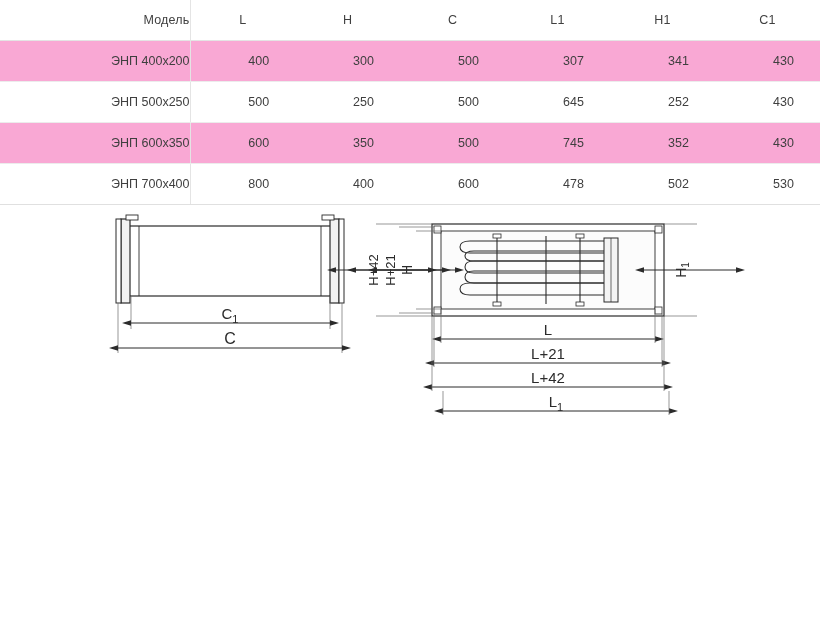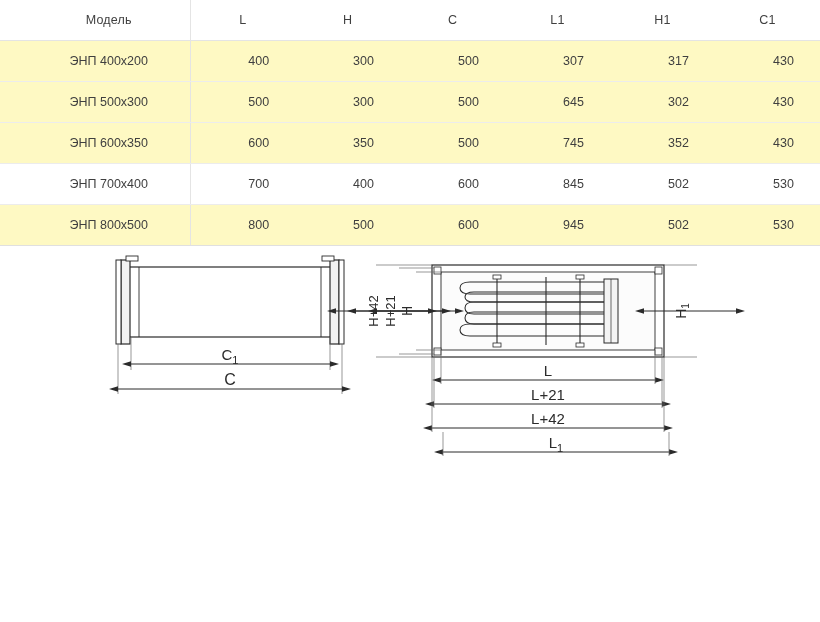--- a/index.html
+++ b/index.html
@@ -35,32 +35,32 @@
     height: 40px;
     padding: 0;
     font-weight: normal;
     color: #3f3f3f;
     text-align: center;
     vertical-align: middle;
     border: none;
   }
   table.specs th.model-h,
   table.specs td.model-c {
-    text-align: center;
+    text-align: right;
     padding-left: 28px;
     border-right: 1px solid #e4e4e4;
   }
   table.specs thead th {
     background: #ffffff;
     border-bottom: 1px solid #e4e4e4;
     font-size: 12.5px;
     letter-spacing: .2px;
   }
   table.specs tbody tr.odd td {
-    background: #fef9c3;
+    background: #f9a8d4;
   }
   table.specs tbody tr.even td {
     background: #ffffff;
   }
   table.specs tbody tr td {
     border-bottom: 1px solid #ececec;
     padding-left: 32px;
   }
   table.specs tbody tr:last-child td {
     border-bottom: 1px solid #e0e0e0;
@@ -107,56 +107,47 @@
         <th>C1</th>
       </tr>
     </thead>
     <tbody>
       <tr class="odd">
         <td class="model-c">ЭНП 400х200</td>
         <td>400</td>
         <td>300</td>
         <td>500</td>
         <td>307</td>
-        <td>317</td>
+        <td>341</td>
         <td>430</td>
       </tr>
-      <tr class="odd">
-        <td class="model-c">ЭНП 500х300</td>
-        <td>500</td>
-        <td>300</td>
+      <tr class="even">
+        <td class="model-c">ЭНП 500х250</td>
+        <td>500</td>
+        <td>250</td>
         <td>500</td>
         <td>645</td>
-        <td>302</td>
+        <td>252</td>
         <td>430</td>
       </tr>
       <tr class="odd">
         <td class="model-c">ЭНП 600х350</td>
         <td>600</td>
         <td>350</td>
         <td>500</td>
         <td>745</td>
         <td>352</td>
         <td>430</td>
       </tr>
       <tr class="even">
         <td class="model-c">ЭНП 700х400</td>
-        <td>700</td>
+        <td>800</td>
         <td>400</td>
         <td>600</td>
-        <td>845</td>
-        <td>502</td>
-        <td>530</td>
-      </tr>
-      <tr class="odd">
-        <td class="model-c">ЭНП 800х500</td>
-        <td>800</td>
-        <td>500</td>
-        <td>600</td>
-        <td>945</td>
+        <td>478</td>
         <td>502</td>
         <td>530</td>
       </tr>
     </tbody>
   </table>
 
   <div class="drawings">
     <svg width="820" height="252" viewBox="0 0 820 252" xmlns="http://www.w3.org/2000/svg">
       <defs>
         <marker id="arrL" markerWidth="9" markerHeight="7" refX="9" refY="3.5" orient="auto">

